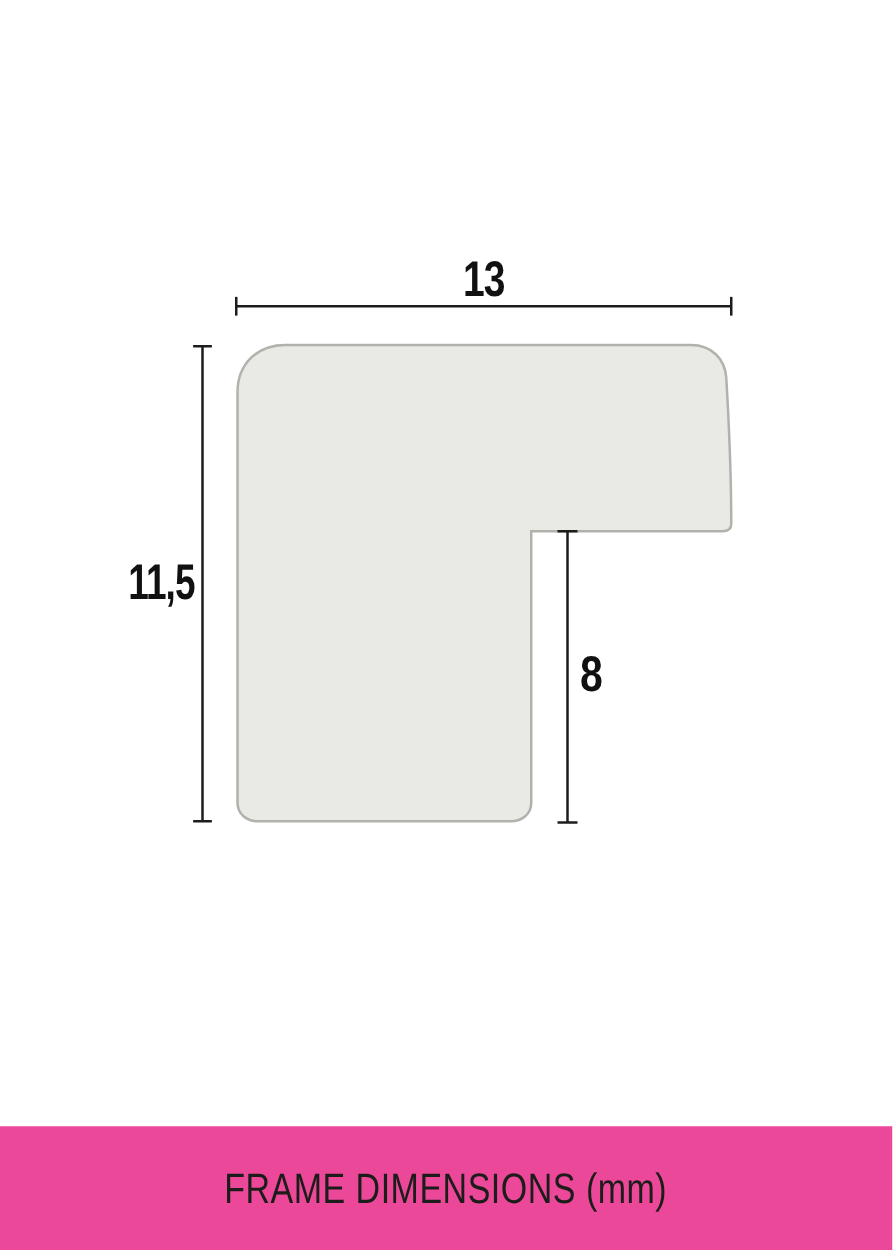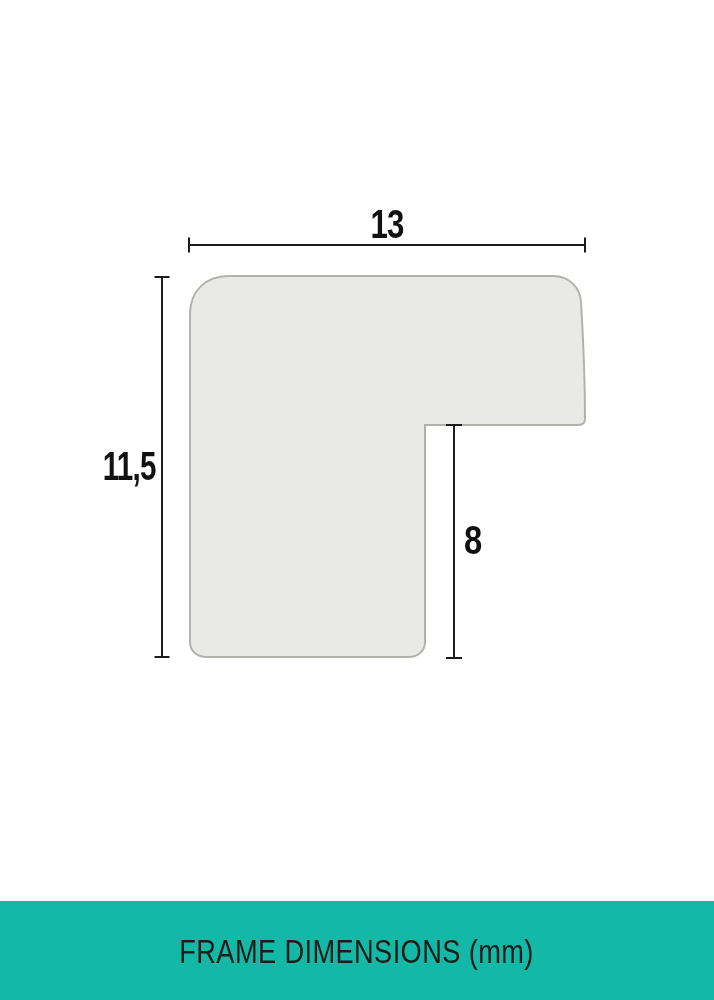--- a/index.html
+++ b/index.html
@@ -60,21 +60,21 @@
     top: 520px;
     transform: scaleX(0.82);
     transform-origin: left center;
   }
   .footer {
     position: absolute;
     left: 0;
     top: 901px;
     width: 714px;
     height: 99px;
-    background: #14b8a6;
+    background: #ec4899;
     display: flex;
     align-items: center;
     justify-content: center;
   }
   .footer-caption {
     color: #1c1c1a;
     font-size: 34px;
     line-height: 1;
     letter-spacing: 0.5px;
     transform: scaleX(0.8);

